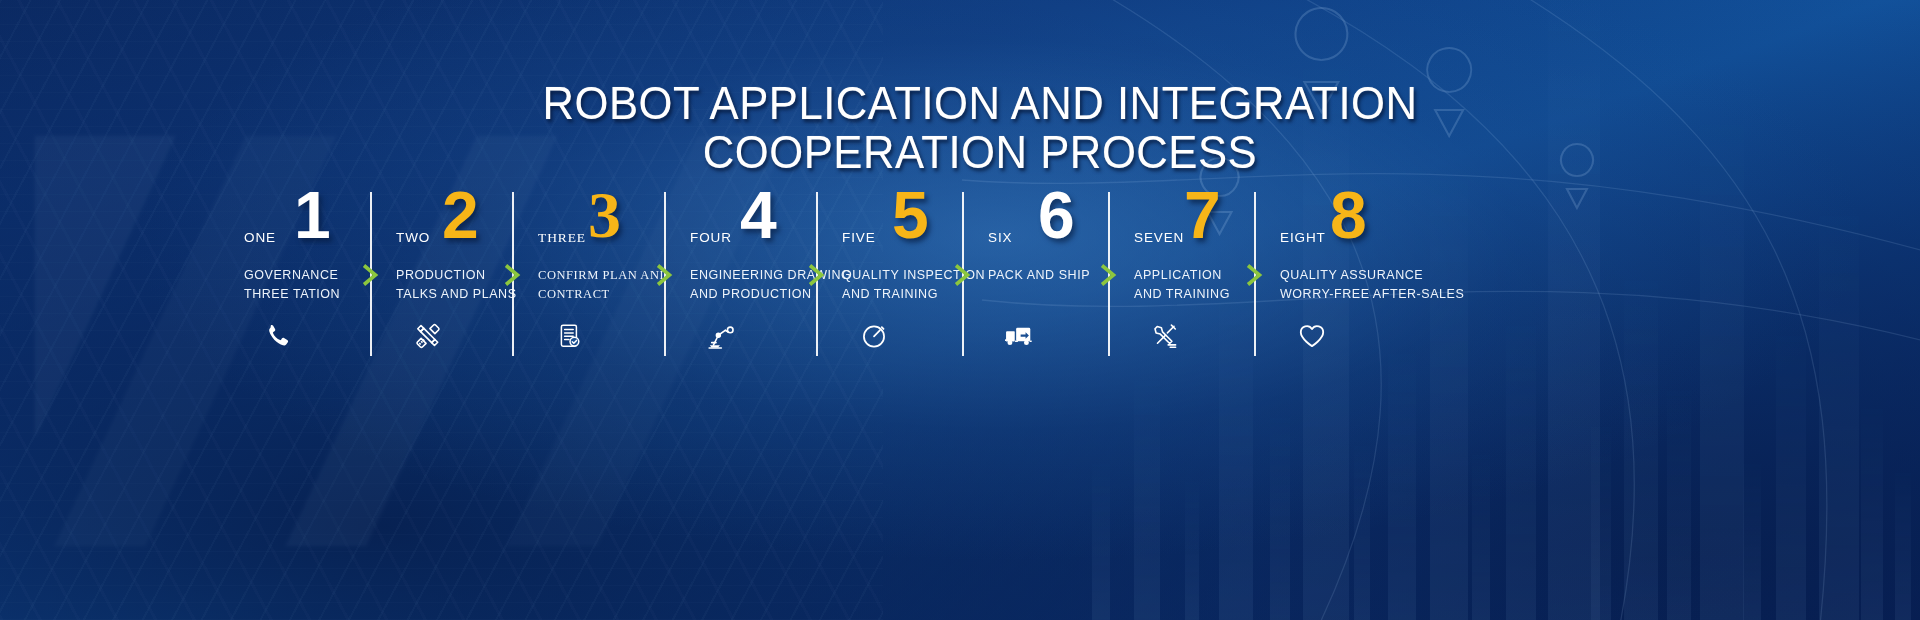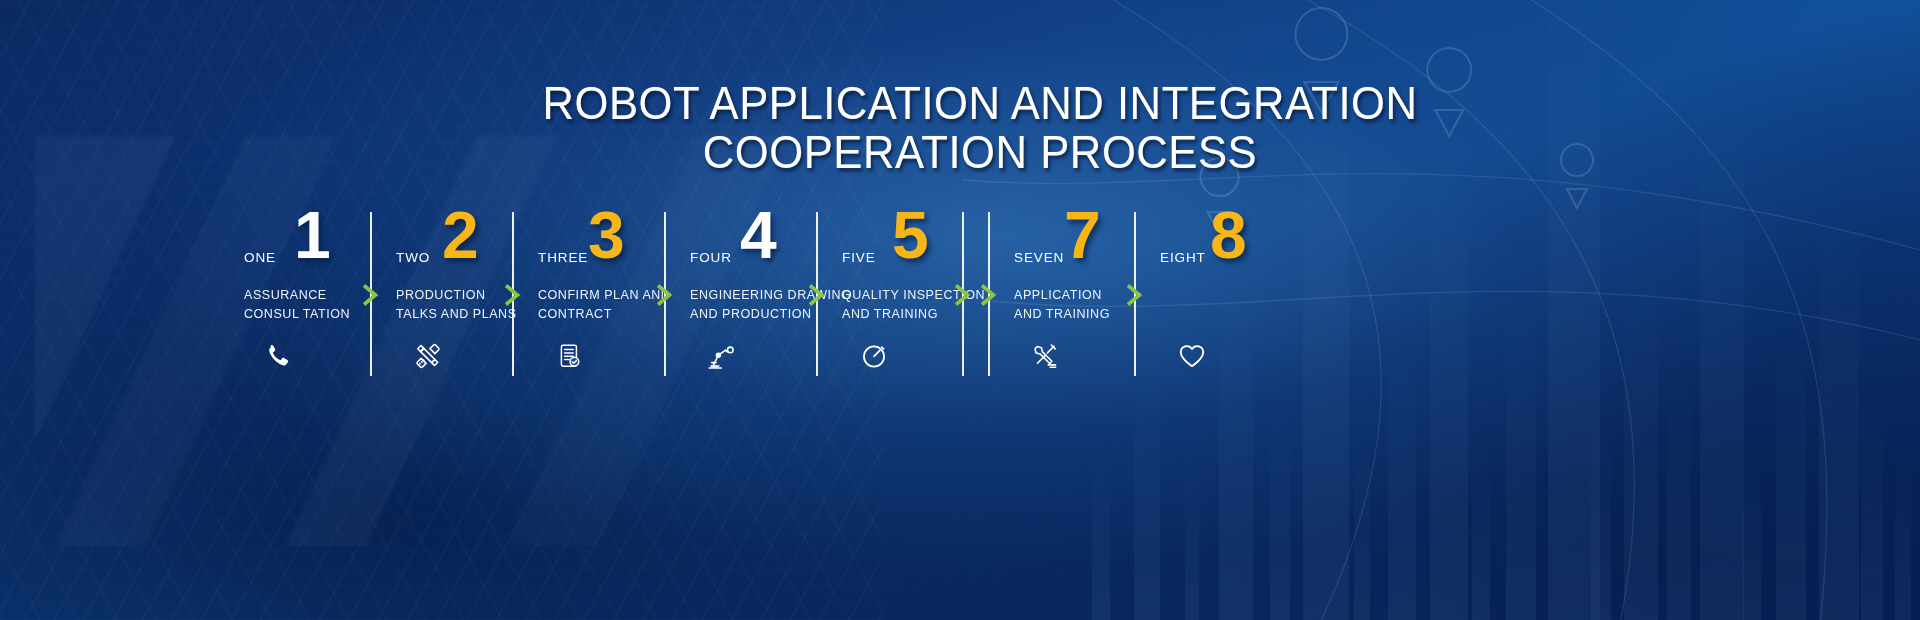--- a/index.html
+++ b/index.html
@@ -79,21 +79,21 @@
     font-weight: 400;
     letter-spacing: 0.5px;
     transform: scaleX(0.93);
     text-shadow: 2px 3px 4px rgba(3,18,48,0.75), 0 0 1px rgba(255,255,255,0.5);
   }
 
   
   #steps {
     position: absolute;
     left: 232px;
-    top: 204px;
+    top: 184px;
     width: 1460px;
     height: 180px;
     display: flex;
     align-items: flex-end;
     z-index: 5;
   }
 
   .step {
     position: relative;
     flex: 0 0 auto;
@@ -226,22 +226,22 @@
   <div id="title-block">
     <div class="tline">ROBOT APPLICATION AND INTEGRATION</div>
     <div class="tline">COOPERATION PROCESS</div>
   </div>
 
   <div id="steps">
       <div class="step" style="width: 126px;">
         <div class="step-word">ONE</div>
         <div class="step-num white" style="left: 62px;">1</div>
         <div class="step-desc">
-          <div>ASSURANCE</div>
-          <div>CONSUL TATION</div>
+          <div>GOVERNANCE</div>
+          <div>THREE TATION</div>
         </div>
         <div class="step-icon">
           <svg width="26" height="26" viewBox="0 0 24 24">
             <path fill="#fff" d="M7.3 2.1c.7-.5 1.7-.3 2.1.5l1.7 3c.4.7.2 1.6-.5 2l-1.1.7c-.3.2-.4.6-.3.9.5 1.4 1.4 2.8 2.6 4 1.2 1.2 2.6 2.1 4 2.6.3.1.7 0 .9-.3l.7-1.1c.4-.7 1.3-.9 2-.5l3 1.7c.8.4 1 1.4.5 2.1l-1.3 1.8c-.7 1-2 1.4-3.2 1.1-2.6-.7-5.4-2.4-7.8-4.8C8.2 13 6.5 10.2 5.8 7.6c-.3-1.2.1-2.5 1.1-3.2z"></path>
           </svg>
         </div>
       </div>
       <div class="divider">
         <div class="rule"></div>
         <div class="chev"><svg width="22" height="26" viewBox="0 0 22 26">
@@ -268,21 +268,21 @@
             </g>
           </svg>
         </div>
       </div>
       <div class="divider">
         <div class="rule"></div>
         <div class="chev"><svg width="22" height="26" viewBox="0 0 22 26">
             <path fill="none" stroke="#8cc63e" stroke-width="3.6" stroke-linejoin="miter" stroke-linecap="butt" d="M4 3.5L15.5 13 4 22.5"></path>
           </svg></div>
       </div>
-      <div class="step" style="width: 126px;">
+      <div class="step" style="width: 126px; font-family: Liberation Serif, serif;">
         <div class="step-word">THREE</div>
         <div class="step-num gold" style="left: 62px;">3</div>
         <div class="step-desc">
           <div>CONFIRM PLAN AND</div>
           <div>CONTRACT</div>
         </div>
         <div class="step-icon">
           <svg width="24" height="26" viewBox="0 0 22 26">
             <g fill="none" stroke="#fff" stroke-width="1.5" stroke-linejoin="round">
               <rect x="2.4" y="2.2" width="15" height="21" rx="1.6"></rect>
@@ -343,20 +343,44 @@
             </g>
           </svg>
         </div>
       </div>
       <div class="divider">
         <div class="rule"></div>
         <div class="chev"><svg width="22" height="26" viewBox="0 0 22 26">
             <path fill="none" stroke="#8cc63e" stroke-width="3.6" stroke-linejoin="miter" stroke-linecap="butt" d="M4 3.5L15.5 13 4 22.5"></path>
           </svg></div>
       </div>
+      <div class="step" style="width: 120px;">
+        <div class="step-word">SIX</div>
+        <div class="step-num white" style="left: 62px;">6</div>
+        <div class="step-desc">
+          <div>PACK AND SHIP</div>
+        </div>
+        <div class="step-icon">
+          <svg width="30" height="24" viewBox="0 0 28 22">
+            <g fill="#fff">
+              <path d="M1.6 7.2h7.2v8.4H4.2a2.6 2.6 0 0 0-5 0H1.6z"></path>
+              <path d="M1 7.6c0-.6.5-1.1 1.1-1.1h6.8v9.6H1z"></path>
+              <circle cx="4.6" cy="17.2" r="2.3"></circle>
+              <rect x="10.4" y="3.4" width="13.2" height="12.4" rx="1.2"></rect>
+              <circle cx="20" cy="17.2" r="2.3"></circle>
+            </g>
+            <g fill="#1a4f92">
+              <path d="M14.6 9.6h4.6v-2l3.1 3-3.1 3v-2h-4.6z"></path>
+            </g>
+            <g fill="none" stroke="#fff" stroke-width="1.4">
+              <path d="M9.4 15.9h2.6M22.9 15.9h2"></path>
+            </g>
+          </svg>
+        </div>
+      </div>
       <div class="divider">
         <div class="rule"></div>
         <div class="chev"><svg width="22" height="26" viewBox="0 0 22 26">
             <path fill="none" stroke="#8cc63e" stroke-width="3.6" stroke-linejoin="miter" stroke-linecap="butt" d="M4 3.5L15.5 13 4 22.5"></path>
           </svg></div>
       </div>
       <div class="step" style="width: 120px;">
         <div class="step-word">SEVEN</div>
         <div class="step-num gold" style="left: 62px;">7</div>
         <div class="step-desc">
@@ -377,20 +401,24 @@
       </div>
       <div class="divider">
         <div class="rule"></div>
         <div class="chev"><svg width="22" height="26" viewBox="0 0 22 26">
             <path fill="none" stroke="#8cc63e" stroke-width="3.6" stroke-linejoin="miter" stroke-linecap="butt" d="M4 3.5L15.5 13 4 22.5"></path>
           </svg></div>
       </div>
       <div class="step" style="width: 160px;">
         <div class="step-word">EIGHT</div>
         <div class="step-num gold" style="left: 62px;">8</div>
+        <div class="step-desc">
+          <div>QUALITY ASSURANCE</div>
+          <div>WORRY-FREE AFTER-SALES</div>
+        </div>
         <div class="step-icon">
           <svg width="28" height="26" viewBox="0 0 26 24">
             <path fill="none" stroke="#fff" stroke-width="1.7" stroke-linejoin="round" d="M13 21.4S2.6 14.8 2.6 8.6A5.6 5.6 0 0 1 13 5.6 5.6 5.6 0 0 1 23.4 8.6c0 6.2-10.4 12.8-10.4 12.8z"></path>
           </svg>
         </div>
       </div>
     </div>
 
 </div>
 

